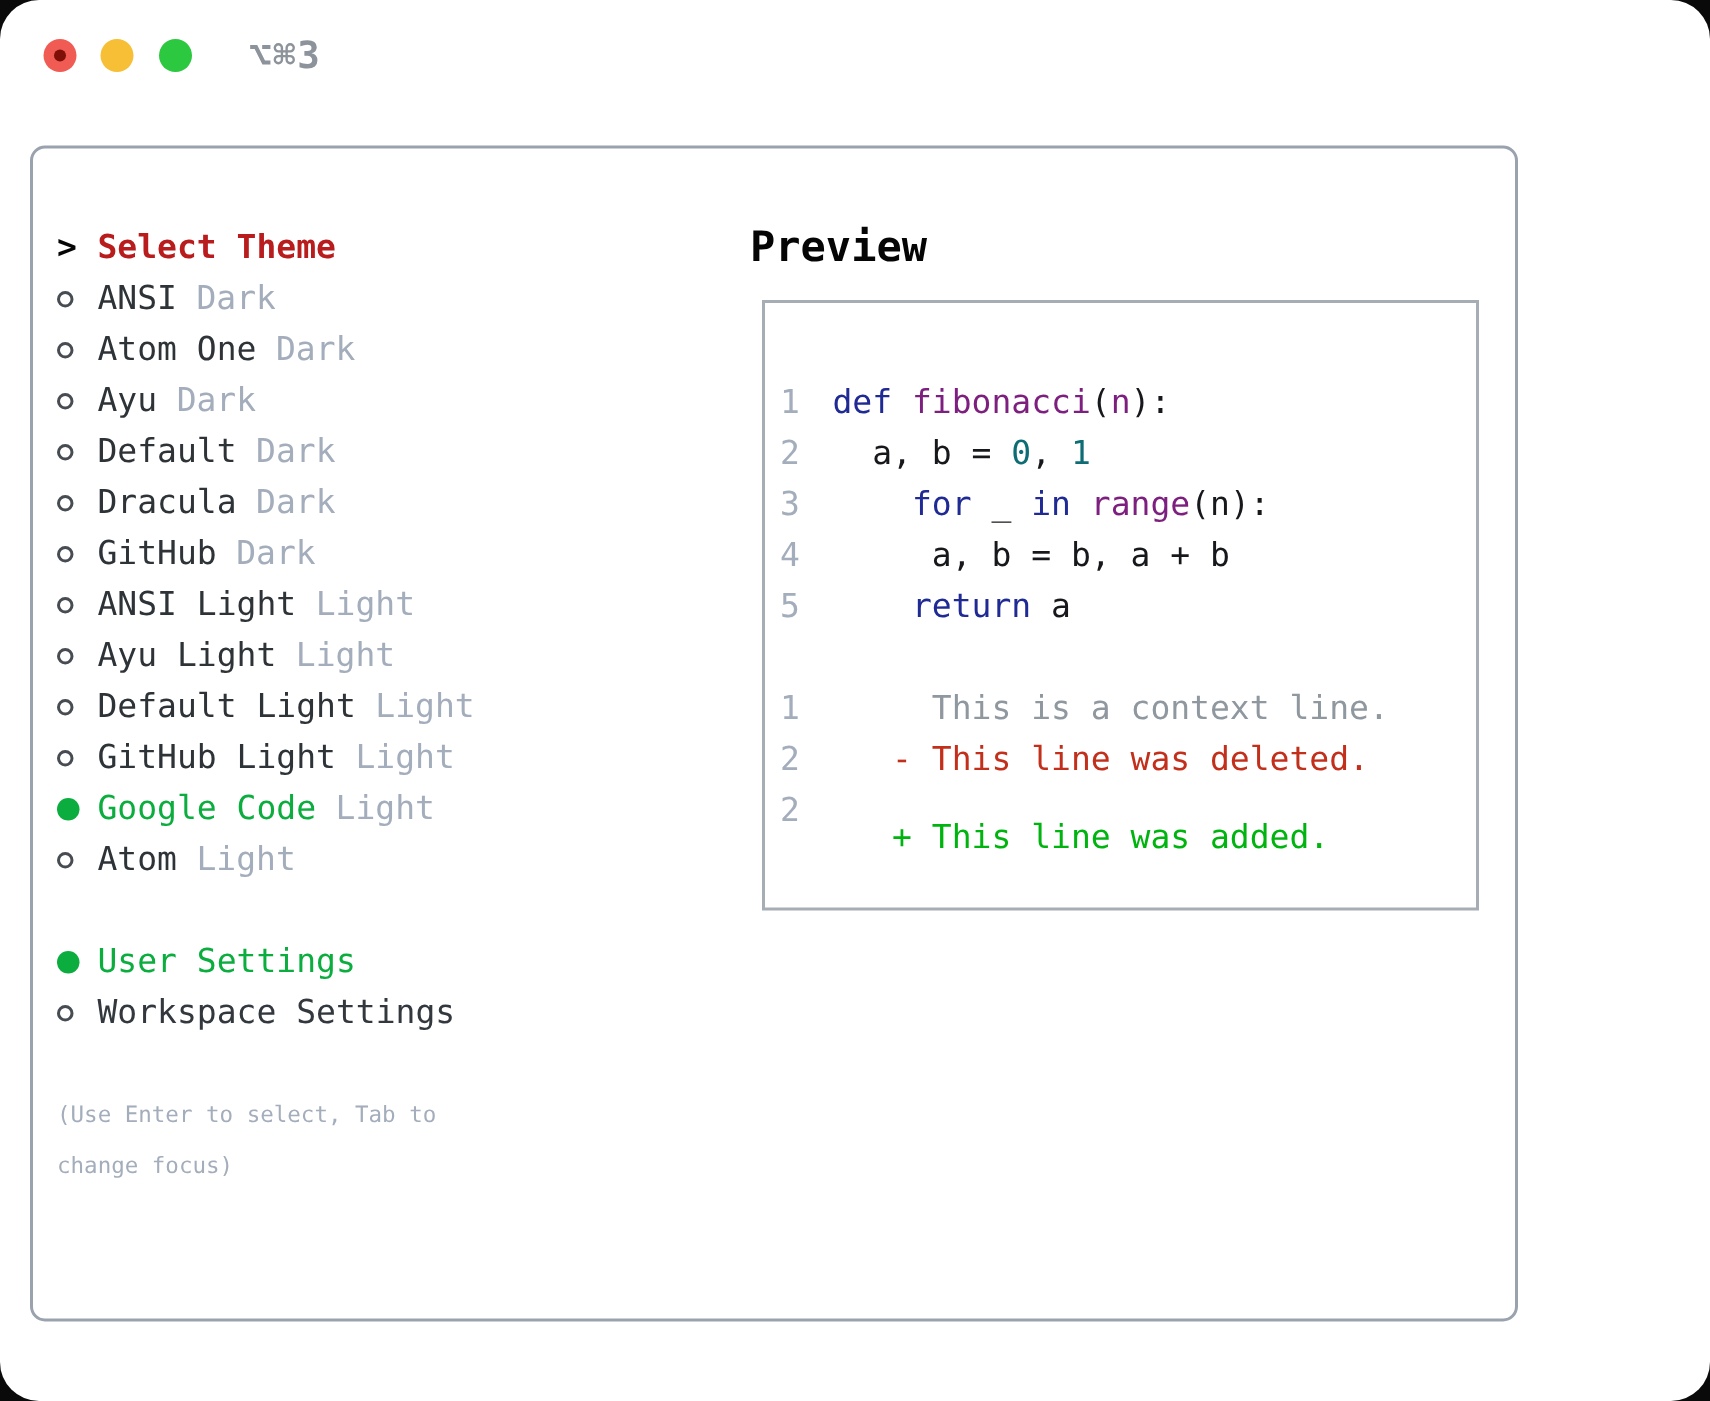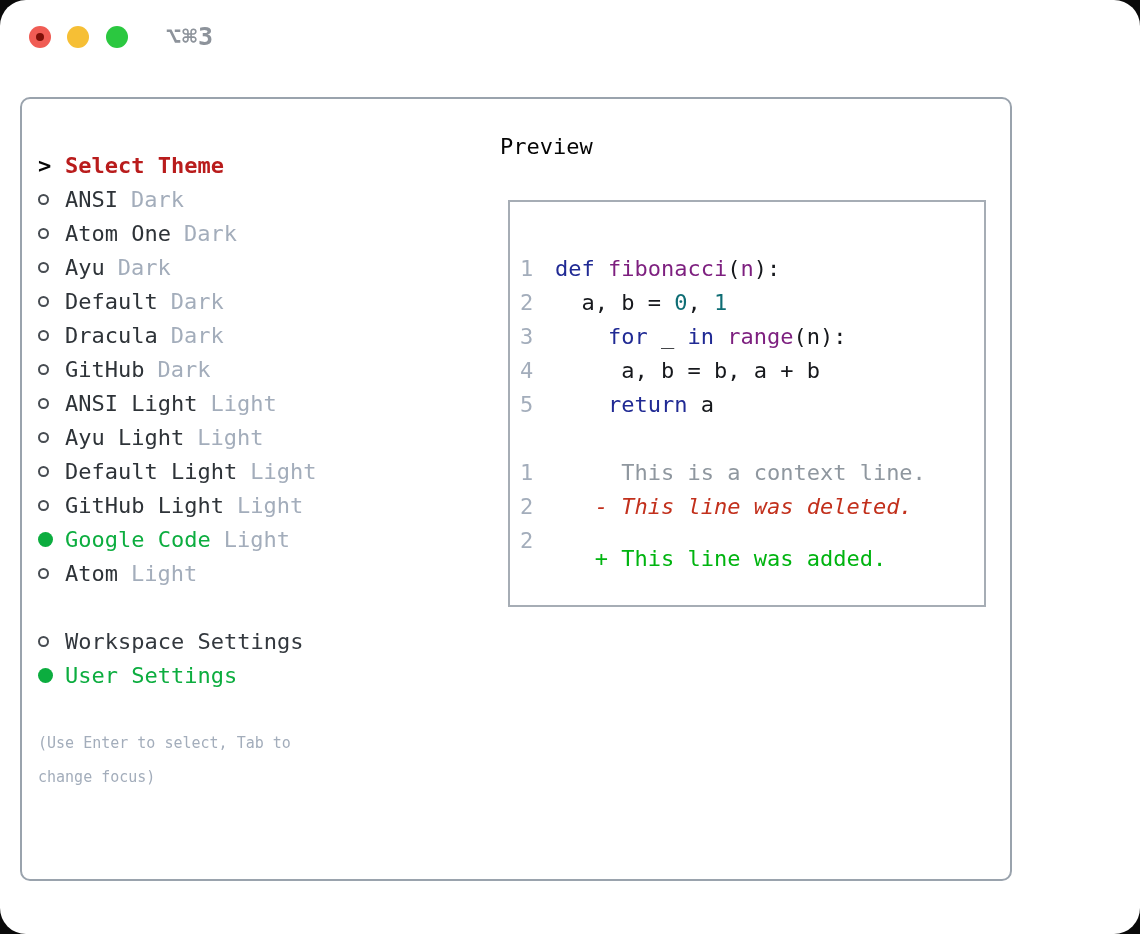--- a/index.html
+++ b/index.html
@@ -36,36 +36,36 @@
   .theme-row.selected .name{color:var(--accent-green);}
   .apply-row .name{color:#33383e;}
   .apply-row.selected .name{color:var(--accent-green);}
   .apply-title{color:#0b0b0b;}
   .spacer{height:34px;}
   .help{
     margin-top:0;font-size:15px;line-height:34px;color:var(--muted-gray);
     white-space:pre-line;
   }
   
-  .preview-title{position:absolute;left:478px;top:31px;height:34px;line-height:34px;
-    font-size:22px;font-weight:normal;color:#050505;}
+  .preview-title{position:absolute;left:478px;top:49px;height:34px;line-height:34px;
+    font-size:28px;font-weight:bold;color:#050505;}
   .preview-box{
     position:absolute;left:486px;top:101px;width:478px;height:407px;
     border:2px solid #a6adb5;background:#fff;padding:49px 0 0 10px;overflow:hidden;
   }
   .code-row{display:flex;align-items:center;height:34px;font-size:22px;}
   .lineno{width:35px;flex:0 0 35px;color:var(--muted-gray);white-space:pre;}
   .code{white-space:pre;color:#16181c;}
   .code span{white-space:pre;margin-top:29px;}
   .tok-plain{color:#16181c;}
   .tok-keyword{color:var(--keyword-blue);}
   .tok-title{color:var(--function-purple);}
   .tok-number{color:var(--number-teal);}
   .diff-context .code{color:#8f979f;}
-  .diff-deleted .code{color:var(--diff-red);font-style:italic;}
+  .diff-deleted .code{color:var(--diff-red);}
   .diff-added .code{color:var(--diff-green);margin-top:36px;}
 </style>
 </head>
 <body>
 
 <div class="screen">
 
   <span class="light red">
       <span class="dot"></span>
     </span>
@@ -165,31 +165,31 @@
             </span>
             <span class="name">Atom</span>
             <span class="suffix">Light</span>
           </div>
         </div>
 
       <div class="spacer"></div>
 
 
       <div id="apply-list">
+          <div class="row apply-row selected">
+            <span class="bullet">
+              <span class="filled"></span>
+            </span>
+            <span class="name">User Settings</span>
+          </div>
           <div class="row apply-row">
             <span class="bullet">
               <span class="circle"></span>
             </span>
             <span class="name">Workspace Settings</span>
-          </div>
-          <div class="row apply-row selected">
-            <span class="bullet">
-              <span class="filled"></span>
-            </span>
-            <span class="name">User Settings</span>
           </div>
         </div>
 
       <div class="spacer"></div>
 
       <div class="help">(Use Enter to select, Tab to
 change focus)</div>
     </div>
 
     <div class="preview-title">Preview</div>

